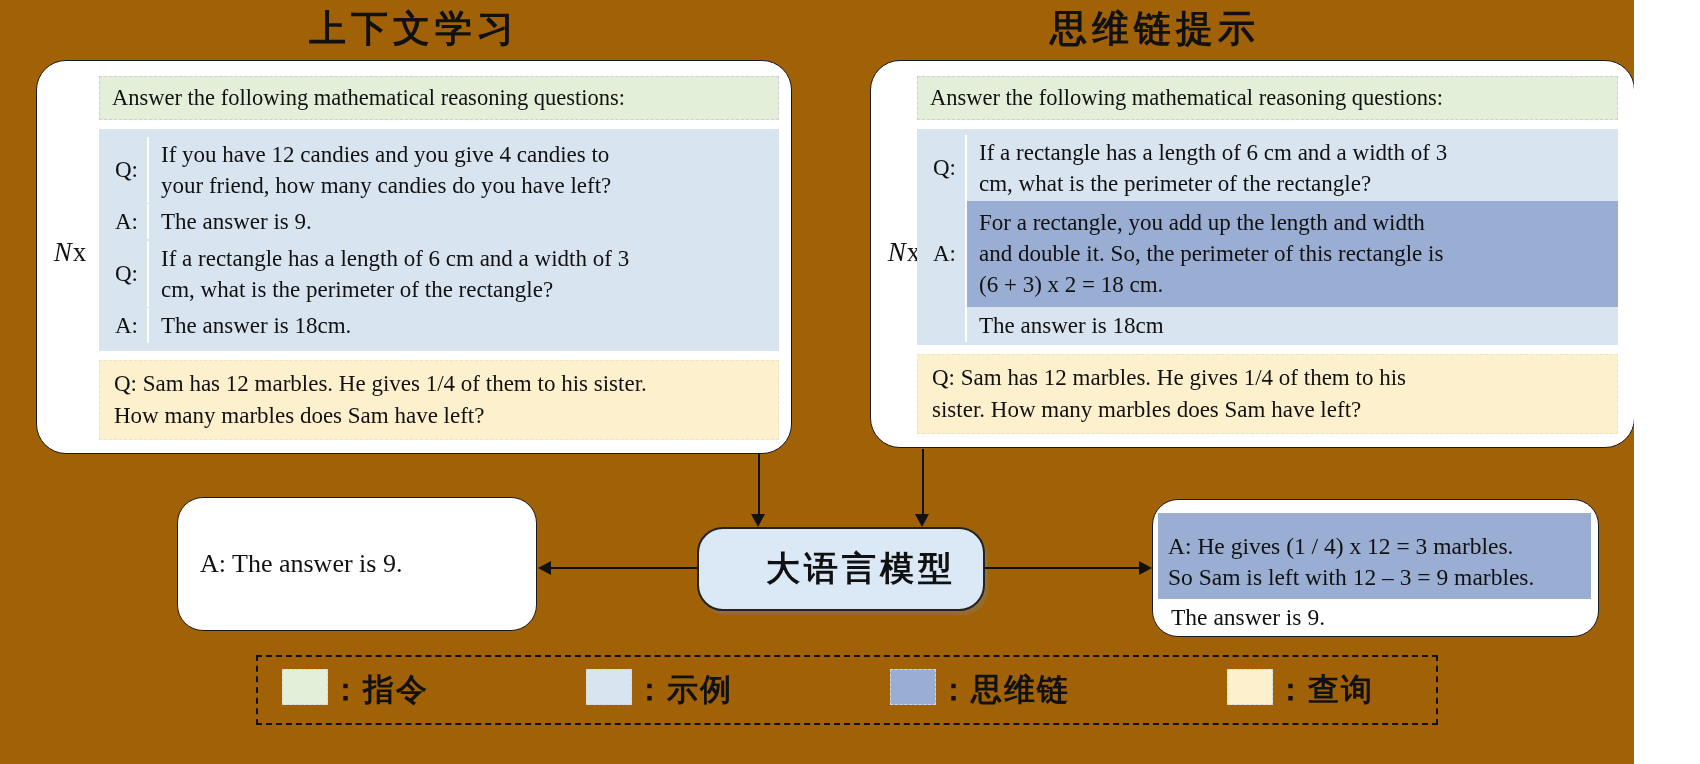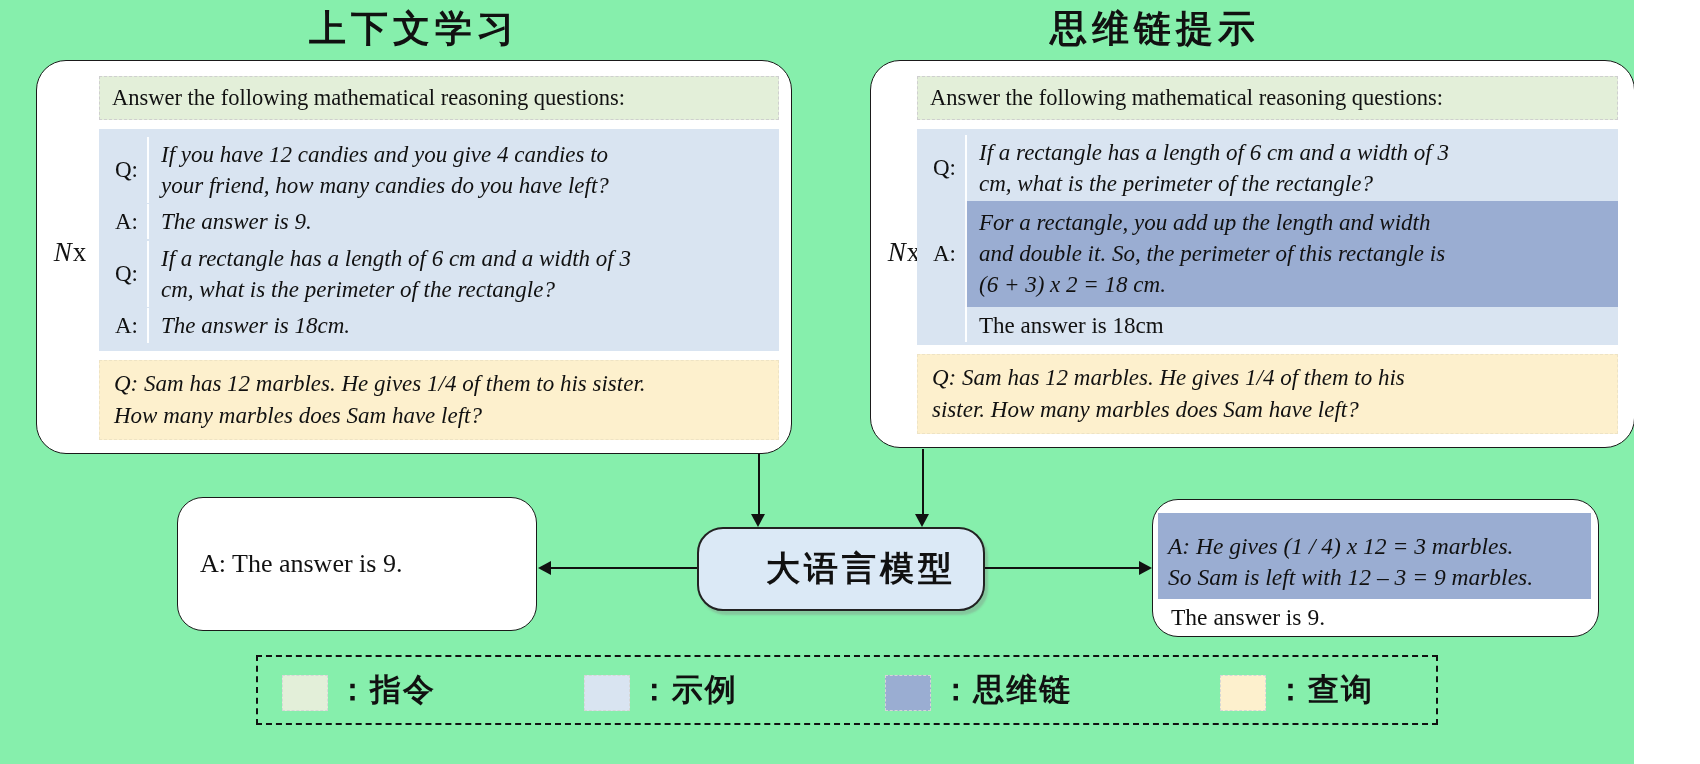--- a/index.html
+++ b/index.html
@@ -1,18 +1,18 @@
 <!DOCTYPE html>
 <html><head>
 <meta charset="utf-8">
 <style>
   * { box-sizing: border-box; margin: 0; padding: 0; }
   html,body { background:#fff; }
   .canvas {
-    position: relative; width: 1634px; height: 764px; background: #86efac;
+    position: relative; width: 1634px; height: 764px; background: #a16207;
     font-family: "Liberation Serif", "DejaVu Serif", serif; color: #111;
     overflow: hidden;
   }
   .title {
     position: absolute; top: 4px; font-size: 37px; font-weight: bold;
     text-align: center; letter-spacing: 5px;
     font-family: "DejaVu Sans", "Liberation Sans", sans-serif;
   }
   .title-left  { left: 36px;  width: 756px; }
   .title-right { left: 860px; width: 590px; }
@@ -42,21 +42,21 @@
     justify-content: space-evenly; overflow: hidden;
   }
   .qa-row { display: grid; grid-template-columns: 48px 1fr; }
   .qa-label {
     display: flex; align-items: center; padding-left: 16px; font-size: 23px;
   }
   .qa-text {
     font-size: 23px; line-height: 31px; padding: 2px 10px 2px 12px;
     border-left: 2px solid rgba(255,255,255,.95);
   }
-  .wrap { white-space: pre-line; font-style: italic; }
+  .wrap { white-space: pre-line; }
   .cot-block { padding: 6px 10px 7px 12px; }
   .answer-line { padding: 3px 10px 1px 12px; font-size: 23px; line-height: 31px;
     border-left: 2px solid rgba(255,255,255,.95); }
   .query {
     font-size: 23px; line-height: 32px; padding: 7px 10px 7px 14px;
     border: 1.5px dashed #eee3c4;
   }
 
   .llm {
     position: absolute; left: 697px; top: 527px; width: 288px; height: 84px;
@@ -102,21 +102,21 @@
     border-top: 7px solid transparent; border-bottom: 7px solid transparent;
     border-left: 13px solid #111;
   }
 
   .legend {
     position: absolute; left: 256px; top: 655px; width: 1182px; height: 70px;
     border: 2.5px dashed #111;
     display: flex; align-items: center; justify-content: space-between;
     padding: 0 62px 0 24px;
   }
-  .legend-item { display: flex; align-items: flex-end; gap: 9px; }
+  .legend-item { display: flex; align-items: flex-start; gap: 2px; }
   .swatch { width: 46px; height: 36px; border: 1.5px dashed #d6d6d6; }
   .legend-label {
     font-size: 31px; font-weight: 600; letter-spacing: 2px;
     font-family: "DejaVu Sans", "Liberation Sans", sans-serif;
   }
 </style>
 </head>
 <body>
 
 <div class="canvas">

